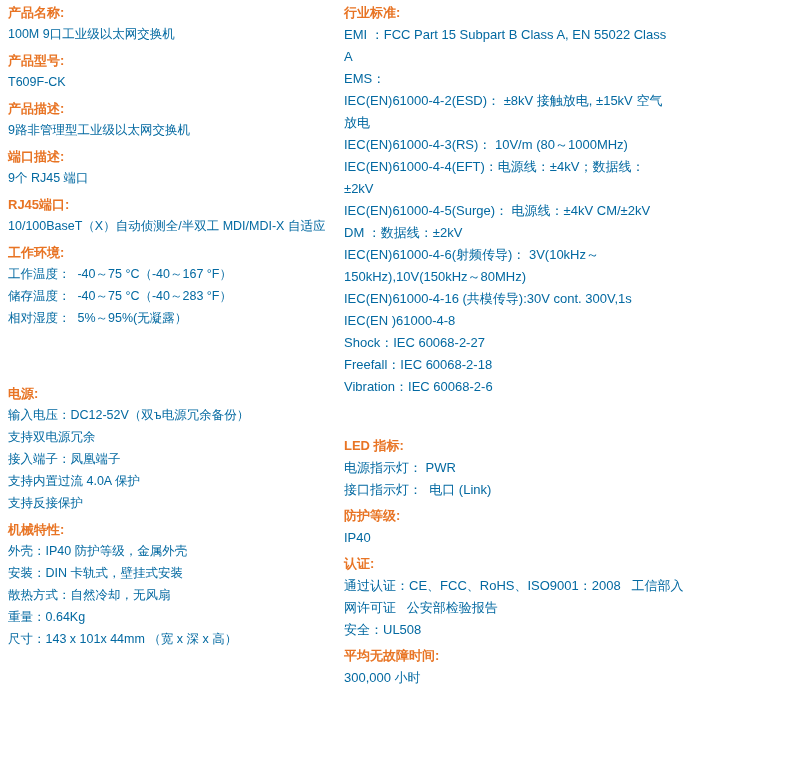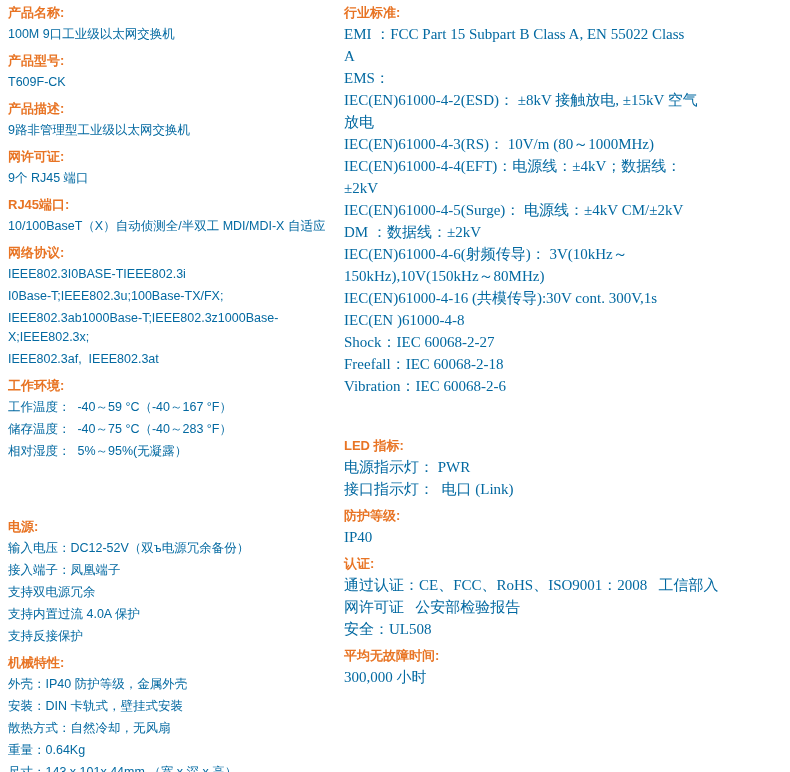--- a/index.html
+++ b/index.html
@@ -50,22 +50,22 @@
   }
   .line {
     font-size: 12.5px;
     line-height: 19px;
     color: #0369a1;
     margin: 0 0 3px 0;
     font-family: "Liberation Sans", sans-serif;
     white-space: pre-wrap;
   }
   .line.serif {
-    font-family: Liberation Serif, serif;
-    font-size: 15px;
+    font-family: Liberation Sans, sans-serif;
+    font-size: 13px;
   }
   .gap-lg { height: 30px; }
   .gap-xl { height: 46px; }
 </style>
 </head>
 <body>
 
 <div class="page">
 
   <div class="col col-left">
@@ -79,51 +79,44 @@
       <div class="heading">产品型号:</div>
       <div class="line">T609F-CK</div>
     </div>
 
     <div class="section">
       <div class="heading">产品描述:</div>
       <div class="line">9路非管理型工业级以太网交换机</div>
     </div>
 
     <div class="section">
-      <div class="heading">网许可证:</div>
+      <div class="heading">端口描述:</div>
       <div class="line">9个 RJ45 端口</div>
     </div>
 
     <div class="section">
       <div class="heading">RJ45端口:</div>
       <div class="line">10/100BaseT（X）自动侦测全/半双工 MDI/MDI-X 自适应</div>
     </div>
 
-    <div class="section">
-      <div class="heading">网络协议:</div>
-      <div class="line">IEEE802.3I0BASE-TIEEE802.3i</div>
-      <div class="line">I0Base-T;IEEE802.3u;100Base-TX/FX;</div>
-      <div class="line">IEEE802.3ab1000Base-T;IEEE802.3z1000Base-X;IEEE802.3x;</div>
-      <div class="line">IEEE802.3af,  IEEE802.3at</div>
-    </div>
 
     <div class="section">
       <div class="heading">工作环境:</div>
-      <div class="line">工作温度：  -40～59 °C（-40～167 °F）</div>
+      <div class="line">工作温度：  -40～75 °C（-40～167 °F）</div>
       <div class="line">储存温度：  -40～75 °C（-40～283 °F）</div>
       <div class="line">相对湿度：  5%～95%(无凝露）</div>
     </div>
 
     <div class="gap-xl"></div>
 
     <div class="section">
       <div class="heading">电源:</div>
       <div class="line">输入电压：DC12-52V（双ъ电源冗余备份）</div>
+      <div class="line">支持双电源冗余</div>
       <div class="line">接入端子：凤凰端子</div>
-      <div class="line">支持双电源冗余</div>
       <div class="line">支持内置过流 4.0A 保护</div>
       <div class="line">支持反接保护</div>
     </div>
 
     <div class="section">
       <div class="heading">机械特性:</div>
       <div class="line">外壳：IP40 防护等级，金属外壳</div>
       <div class="line">安装：DIN 卡轨式，壁挂式安装</div>
       <div class="line">散热方式：自然冷却，无风扇</div>
       <div class="line">重量：0.64Kg</div>

